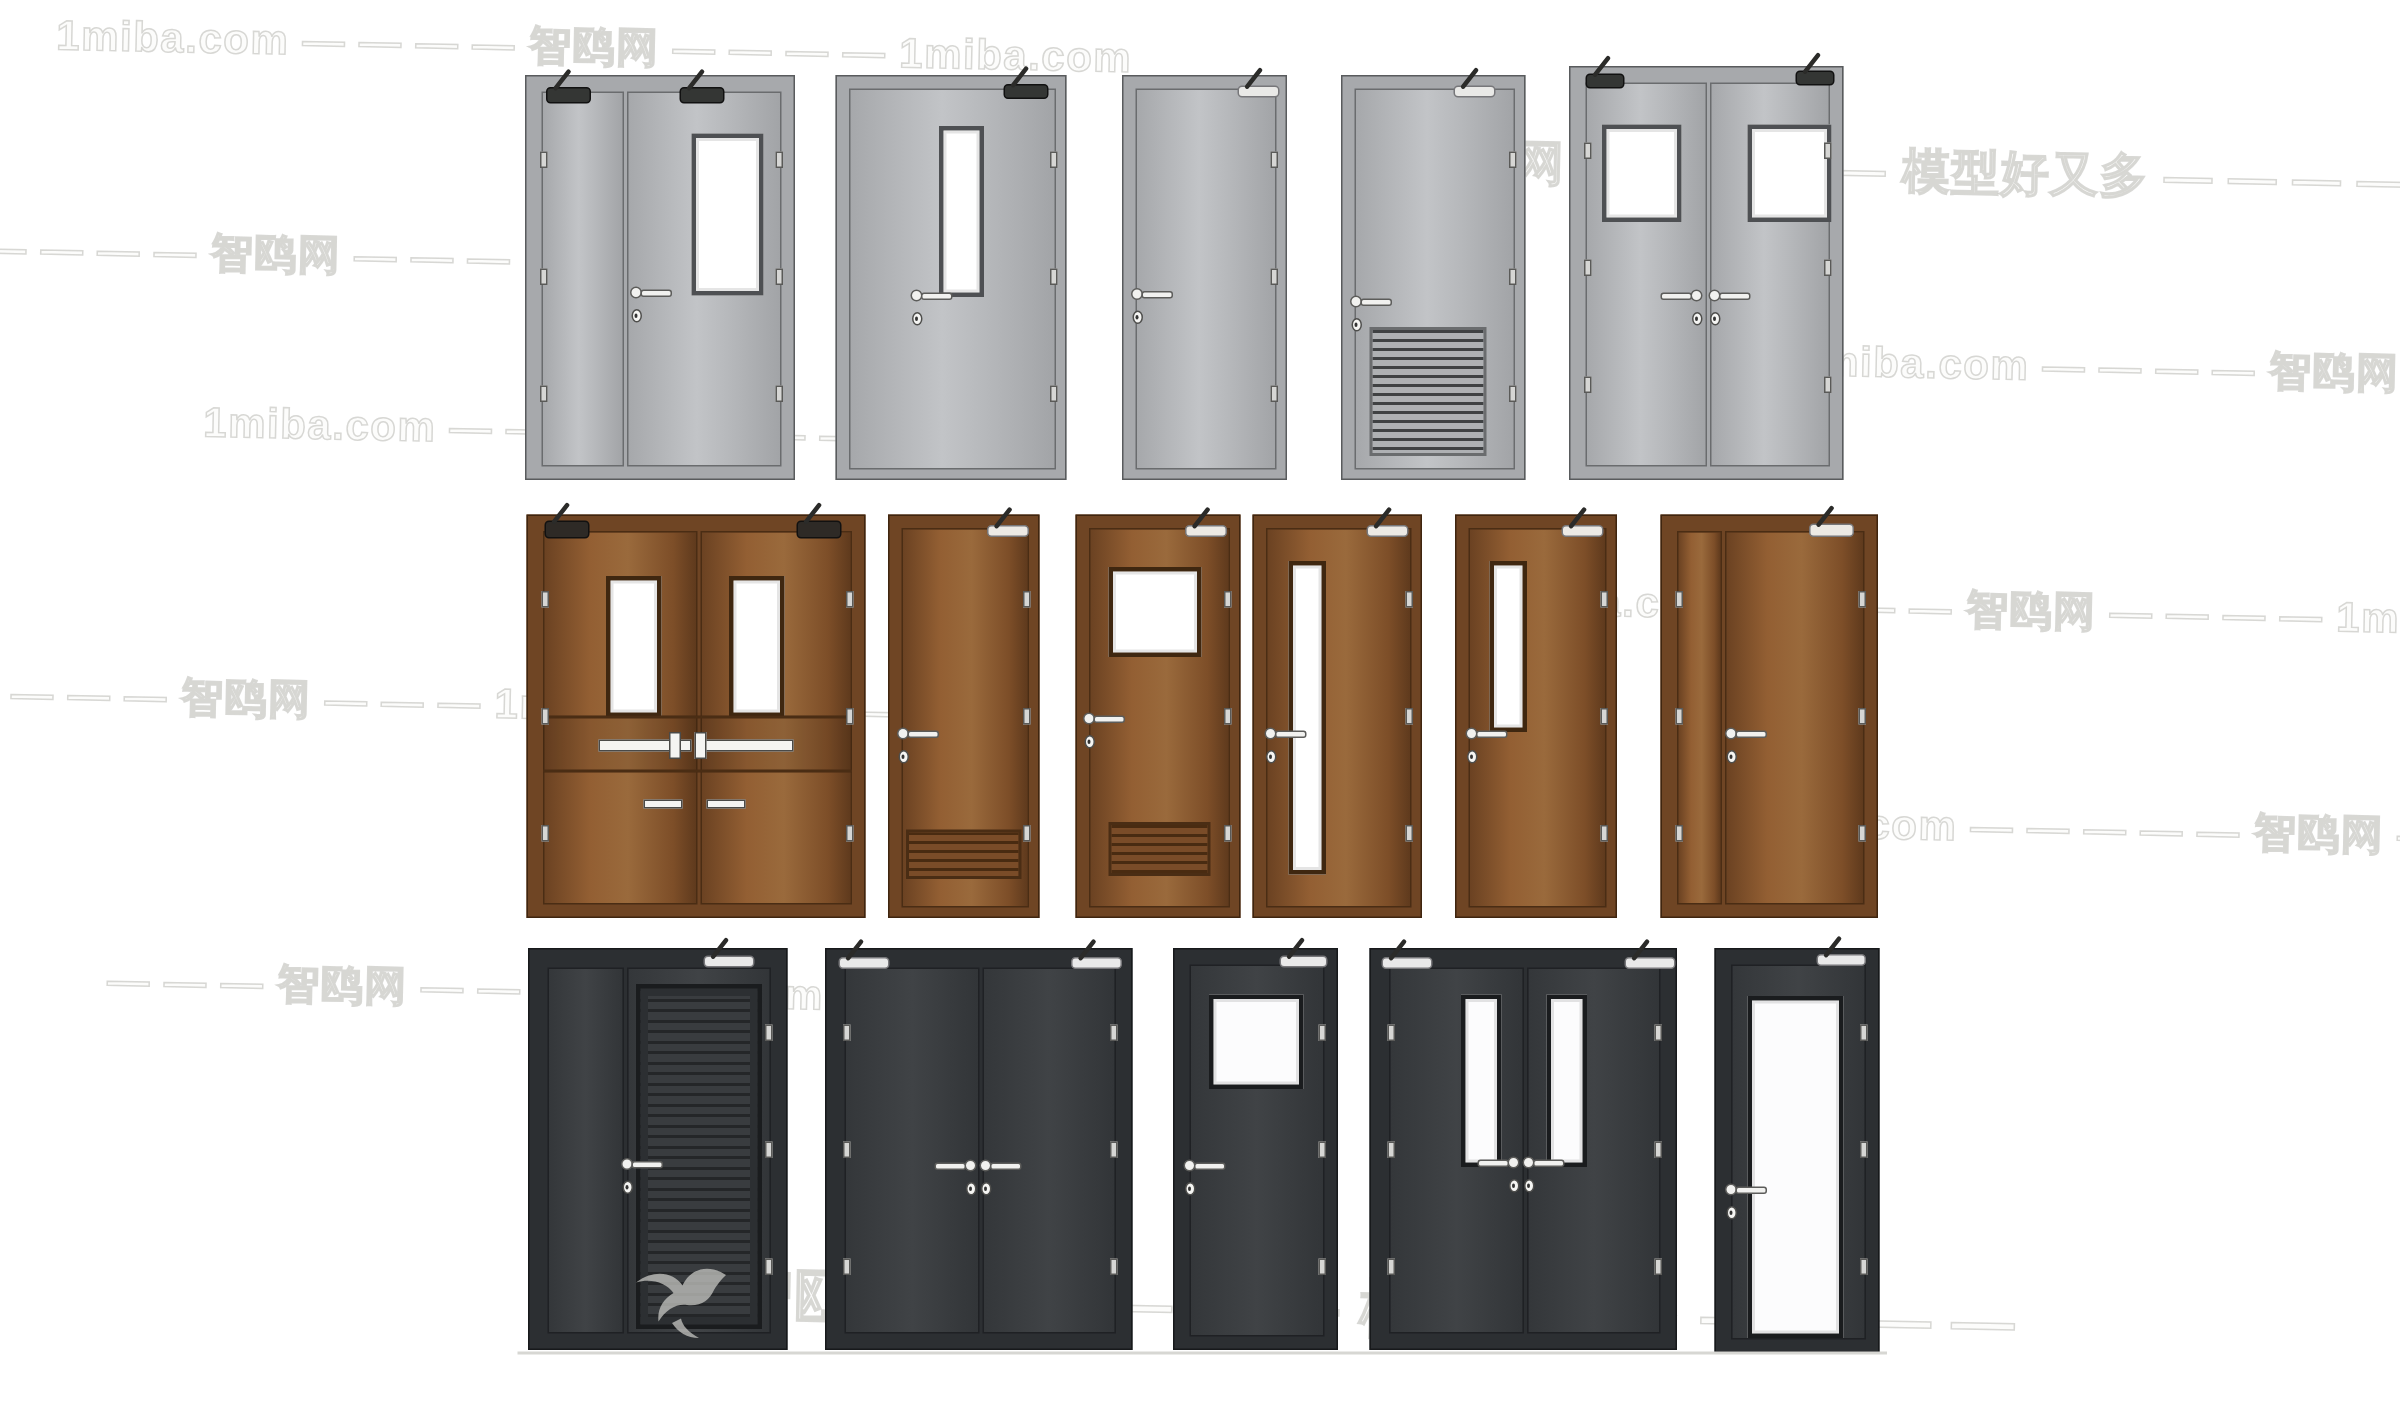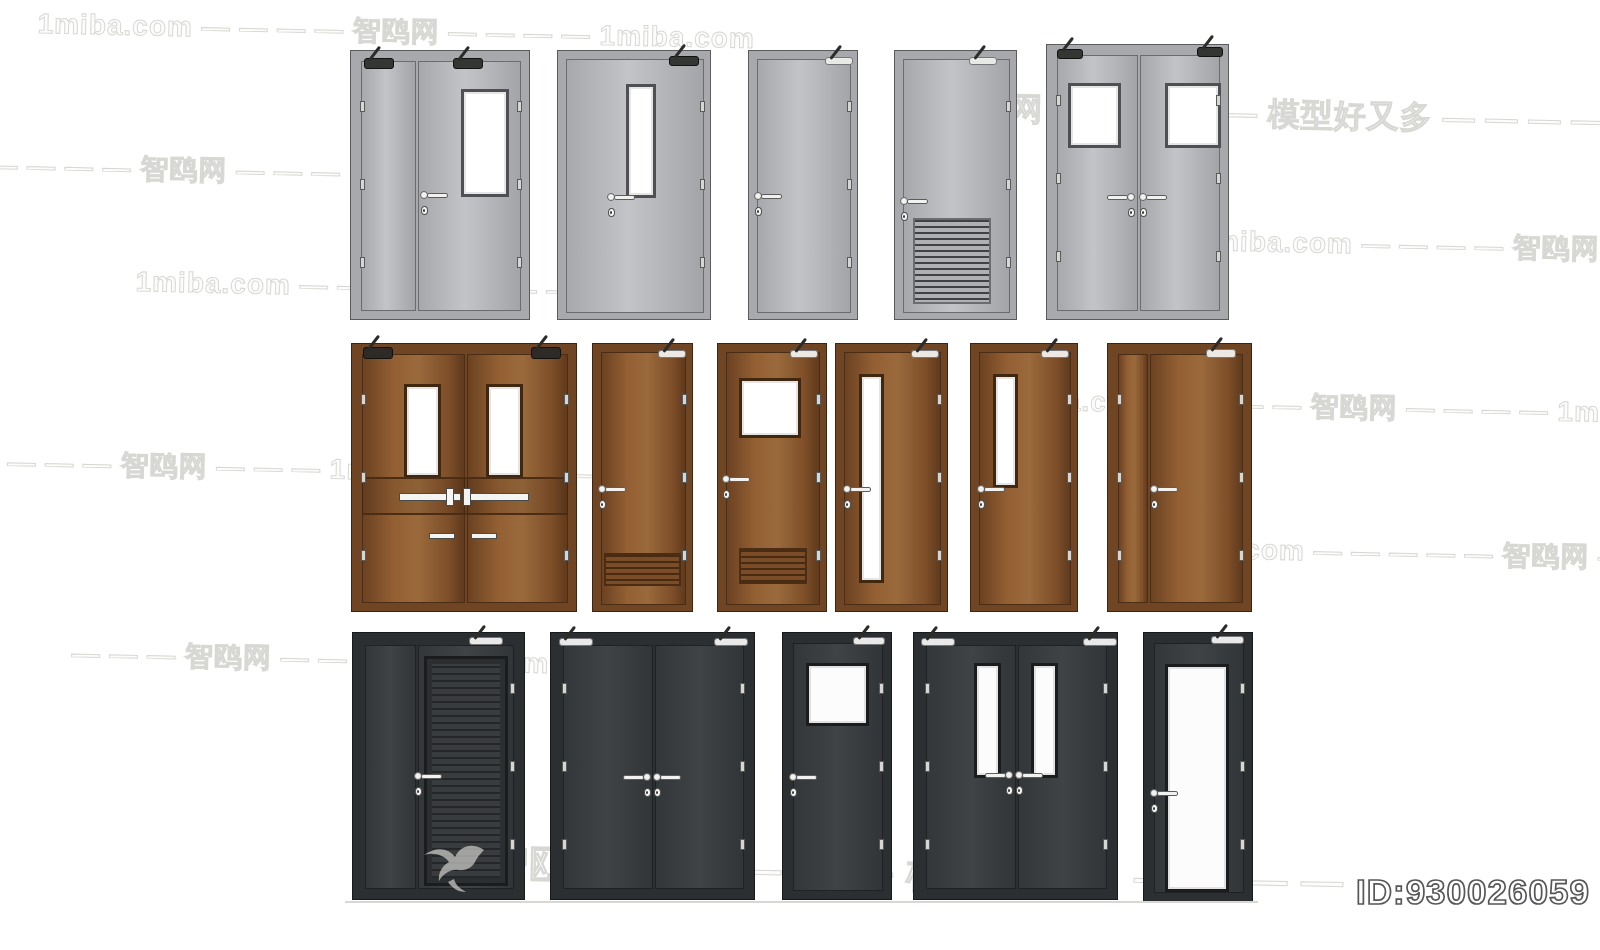--- a/index.html
+++ b/index.html
@@ -299,14 +299,13 @@
         <div class="hinge" style="left: 96px; top: 128px;"></div>
         <div class="hinge" style="left: 96px; top: 206px;"></div>
       </div>
     </div>
   <div class="ground-line" id="ground-line" style="left: 345px; top: 901px; width: 913px; height: 2px;"></div>
   <svg class="bird" width="72" height="58" viewBox="0 0 72 58">
     <path d="M66,10 C54,2 42,6 37,17 C31,8 18,6 6,15 C16,12 26,15 31,22 C24,26 20,33 21,41
              C26,33 33,29 40,30 C49,31 55,27 58,20 C61,15 64,12 66,10 Z
              M30,42 C34,48 40,52 48,52 C41,48 37,44 36,39 Z" fill="#c6c6c2"></path>
   </svg>
-  <div class="model-id">ID:930026059</div>
 </div>
 
 </body></html>

